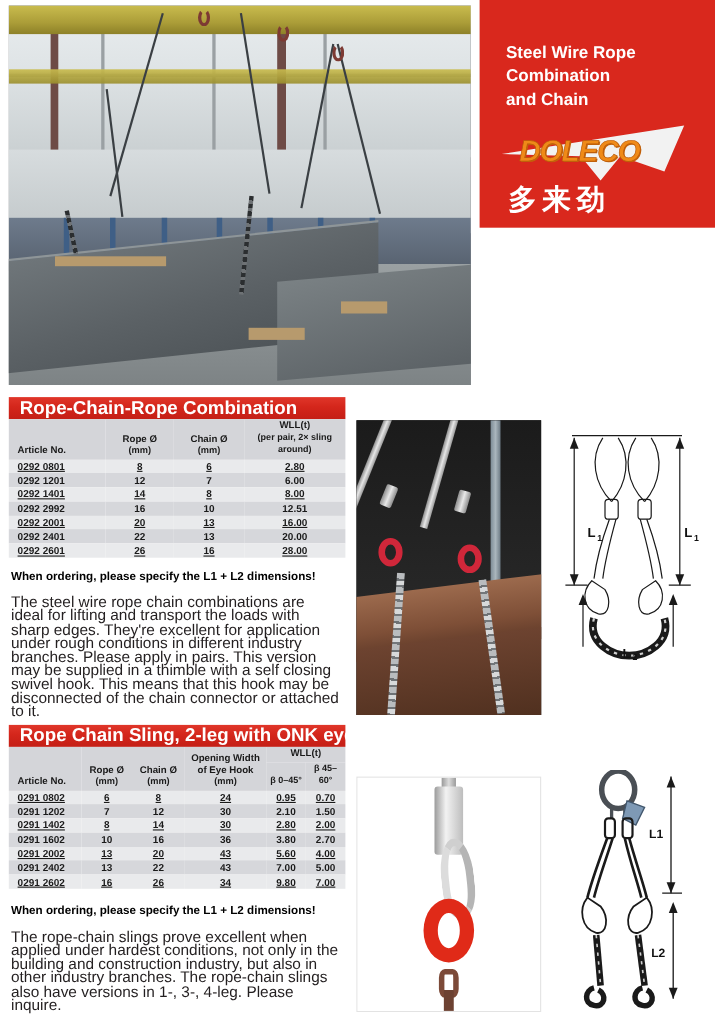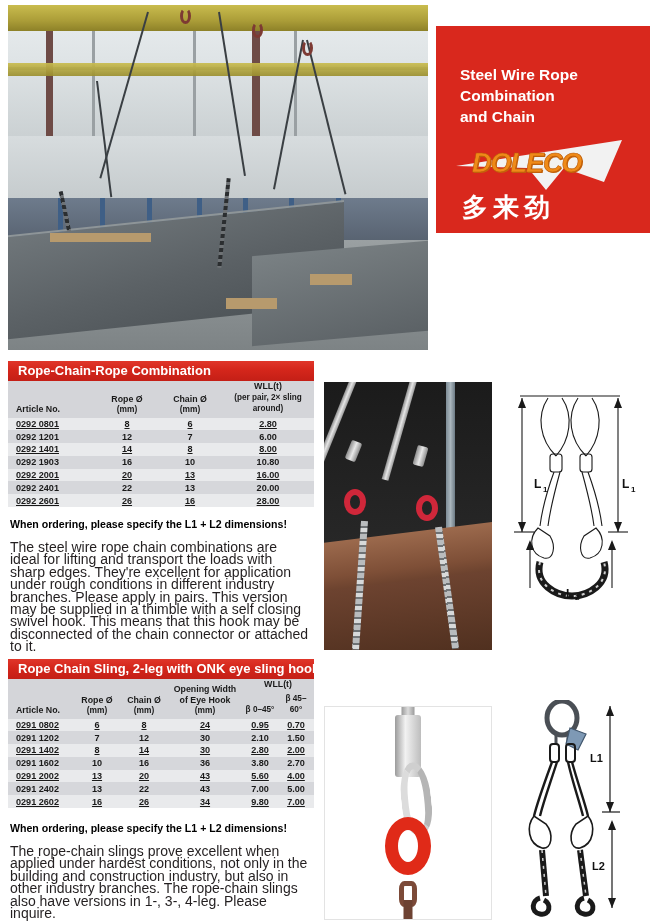--- a/index.html
+++ b/index.html
@@ -89,21 +89,20 @@
     position: absolute; width: 11px; height: 16px;
     border: 3px solid #7d3a33; border-radius: 50%;
     border-top-color: transparent;
   }
 
   .hero-caption-panel {
     position: absolute;
     left: 436px; top: 0;
     width: 214px; height: 352px;
     background: #ffffff;
-    margin-top: 26px;
   }
   .red-panel {
     position: absolute;
     left: 0; top: 0;
     width: 214px; height: 207px;
     background: #d9281d;
   }
   .red-panel-title {
     position: absolute;
     left: 24px; top: 38px;
@@ -142,21 +141,21 @@
     letter-spacing: 5px;
     font-family: "DejaVu Sans", sans-serif;
   }
 
   
   .section-bar {
     position: absolute;
     height: 20px;
     background: linear-gradient(180deg,#e0362a 0%, #d4261b 45%, #c41f16 100%);
     color: #ffffff;
-    font-size: 13px;
+    font-size: 17px;
     font-weight: bold;
     line-height: 20px;
     padding-left: 10px;
     white-space: nowrap;
   }
 
   table.spec {
     position: absolute;
     border-collapse: collapse;
     font-size: 9.1px;
@@ -325,24 +324,24 @@
         <td>7</td>
         <td>6.00</td>
       </tr>
     <tr class="odd">
         <td class="left">0292 1401</td>
         <td>14</td>
         <td>8</td>
         <td>8.00</td>
       </tr>
     <tr class="even">
-        <td class="left">0292 1903</td>
+        <td class="left">0292 2992</td>
         <td>16</td>
         <td>10</td>
-        <td>10.80</td>
+        <td>12.51</td>
       </tr>
     <tr class="odd">
         <td class="left">0292 2001</td>
         <td>20</td>
         <td>13</td>
         <td>16.00</td>
       </tr>
     <tr class="even">
         <td class="left">0292 2401</td>
         <td>22</td>

